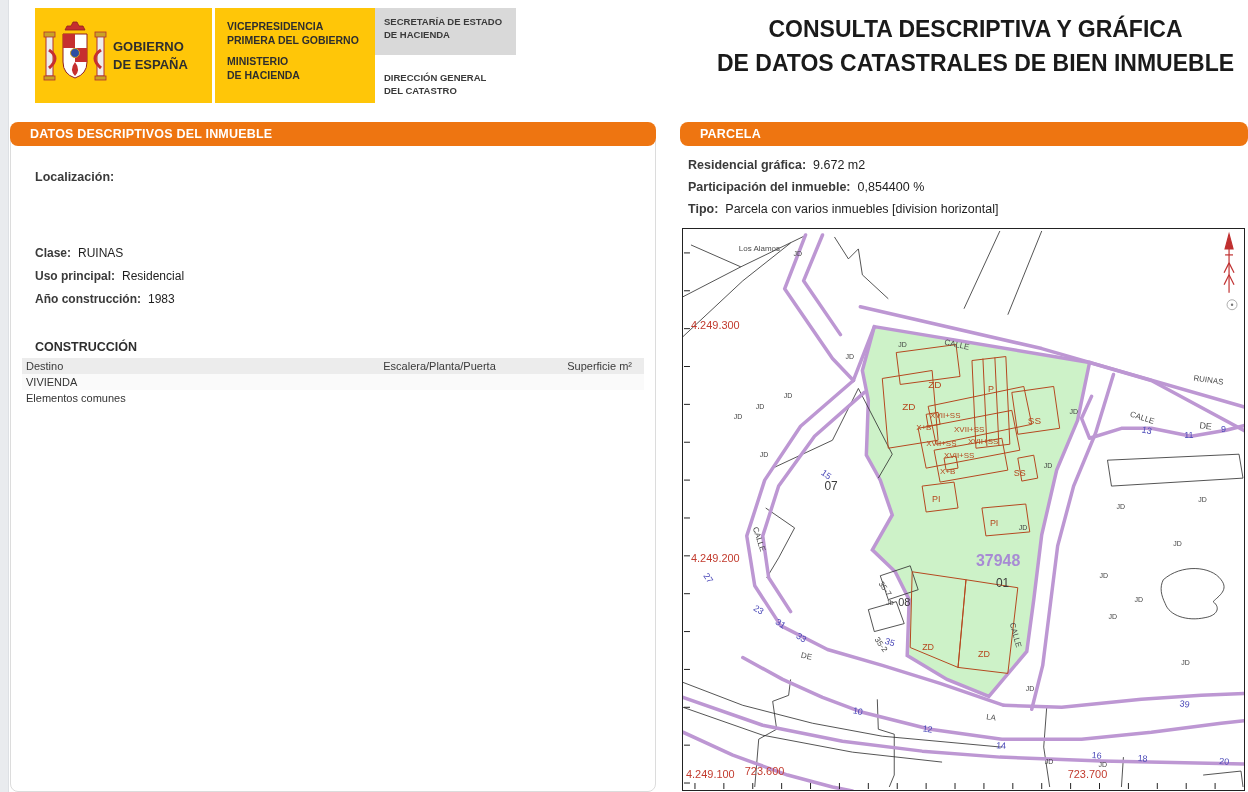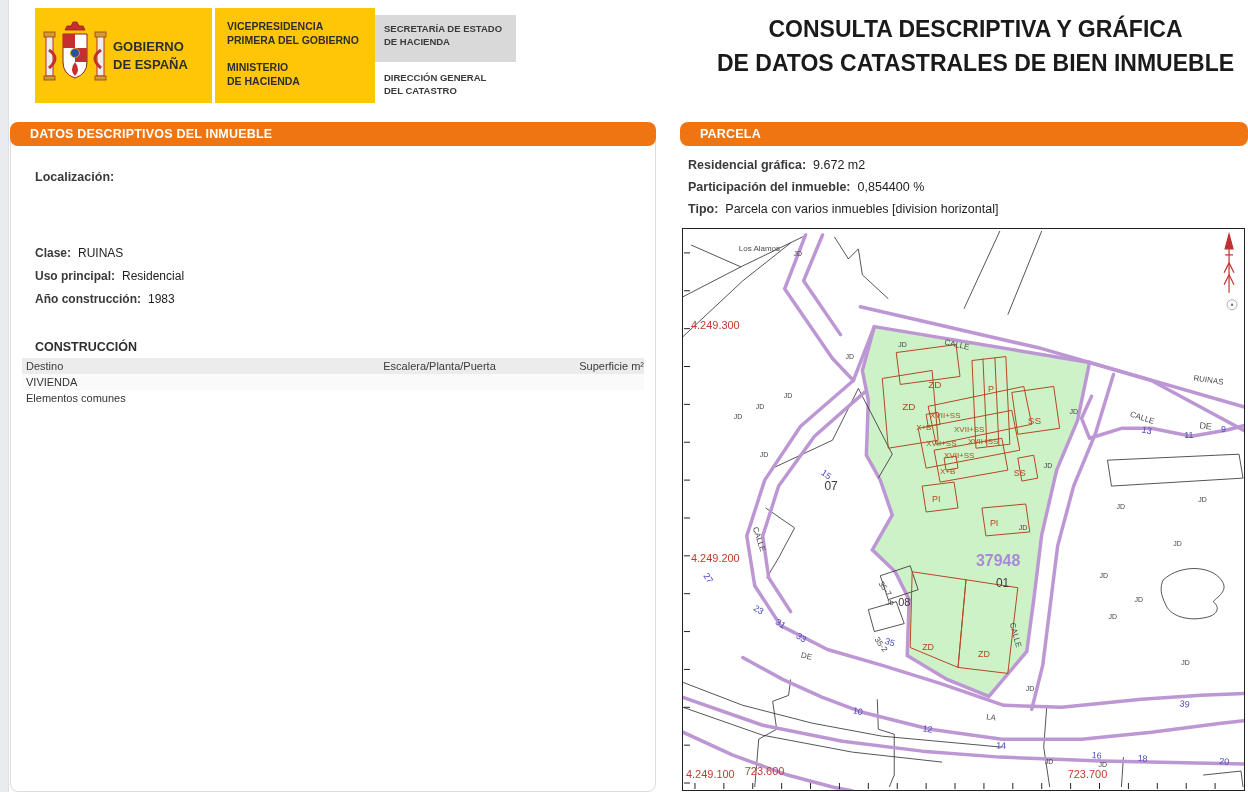--- a/index.html
+++ b/index.html
@@ -11,22 +11,22 @@
     font-family:"Liberation Sans",sans-serif;}
   .page{position:relative;width:1248px;height:792px;background:#fff;}
   .left-strip{position:absolute;left:0;top:0;width:9px;height:792px;background:#E9EBEE;border-right:1px solid #DDE0E4;}
 
   
   .gov-block{position:absolute;left:35px;top:8px;width:340px;height:95px;background:var(--yellow);display:flex;}
   .gov-left{width:177px;display:flex;align-items:center;padding-left:8px;}
   .gov-name{font-weight:bold;font-size:13px;color:#2E2E2E;line-height:1.35;margin-left:6px;}
   .gov-sep{width:3px;background:#fff;height:100%;}
   .gov-right{flex:1;padding:12px 0 0 12px;font-weight:bold;font-size:10.5px;color:#2E2E2E;line-height:1.3;}
-  .gov-right .blk2{margin-top:14px;}
-  .sec-box{position:absolute;left:375px;top:15px;width:141px;height:47px;background:#D9D9D9;
+  .gov-right .blk2{margin-top:8px;}
+  .sec-box{position:absolute;left:375px;top:8px;width:141px;height:47px;background:#D9D9D9;
     font-size:9.5px;color:#3A3A3A;font-weight:600;line-height:1.35;padding:8px 0 0 9px;}
   .dir-box{position:absolute;left:375px;top:72px;width:141px;height:34px;font-size:9.5px;color:#3A3A3A;
     font-weight:600;line-height:1.35;padding-left:9px;}
   .doc-title{position:absolute;left:703px;top:12px;width:545px;text-align:center;
     font-weight:bold;font-size:23px;color:#1A1A1A;line-height:34px;white-space:nowrap;}
 
   
   .panel-bar{background:var(--orange);color:#fff;font-weight:bold;font-size:12.5px;
     height:24px;line-height:24px;padding-left:20px;border-radius:8px;letter-spacing:.2px;}
   .left-panel{position:absolute;left:10px;top:122px;width:646px;height:670px;}
@@ -37,21 +37,21 @@
   .fields{position:absolute;left:25px;top:120px;z-index:2;}
   .field-row{font-size:12px;line-height:23px;color:#222;}
   .flabel{font-weight:bold;color:#3A3A3A;}
   .fvalue{margin-left:7px;color:#1E1E1E;}
   .constr-title{position:absolute;left:25px;top:218px;font-weight:bold;font-size:12.5px;color:#2E2E2E;z-index:2;}
   .ctable{position:absolute;left:12px;top:236px;width:622px;z-index:2;font-size:11px;color:#333;}
   .crow{display:grid;grid-template-columns:300px 235px 87px;height:16px;line-height:16px;}
   .chead{background:#ECECEC;color:#3A3A3A;}
   .crow .c0{padding-left:4px;}
   .crow .c1{text-align:center;}
-  .crow .c2{text-align:right;padding-right:0;}
+  .crow .c2{text-align:right;padding-right:12px;}
   .crow.r0{background:#FAFAFA;}
   .crow.r1{background:#fff;}
 
   .right-panel{position:absolute;left:680px;top:122px;width:568px;height:670px;}
   .rfields{position:absolute;left:8px;top:32px;}
   .rfields .field-row{font-size:12.5px;line-height:22px;}
   .rfields .flabel{font-size:12.5px;}
 
   
   .map-box{position:absolute;left:2px;top:106px;width:563px;height:563px;border:1px solid #222;background:#fff;}

